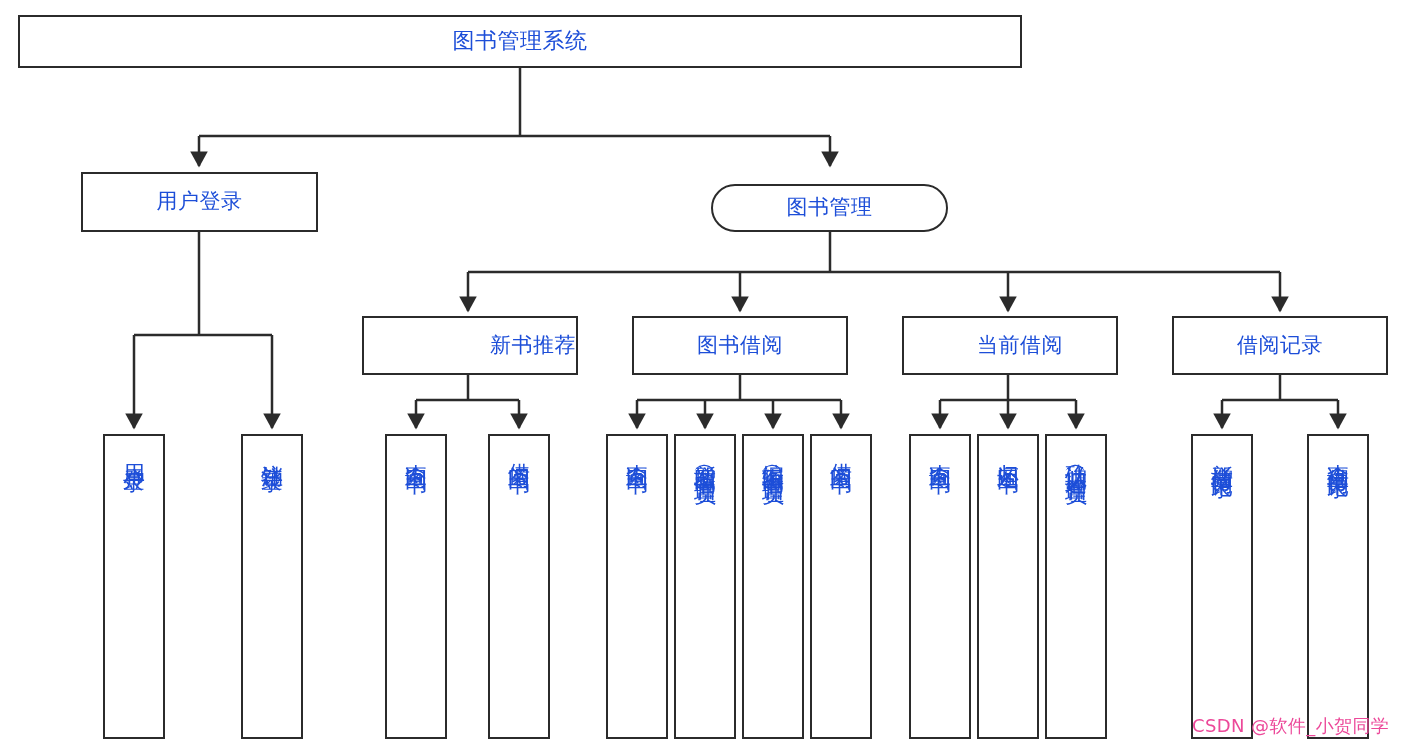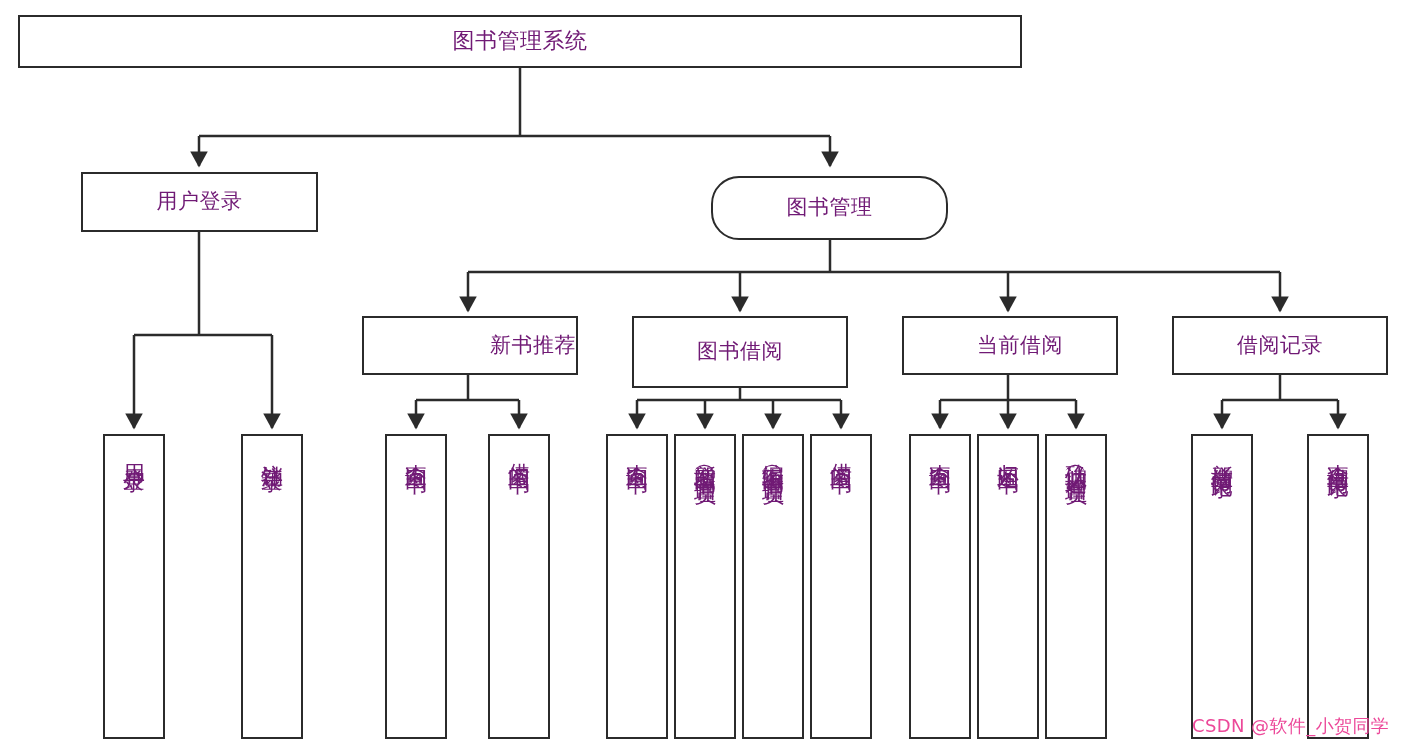--- a/index.html
+++ b/index.html
@@ -30,21 +30,21 @@
     position: absolute;
     box-sizing: border-box;
     background: #ffffff;
     border: 2px solid #2b2b2b;
     display: flex;
     align-items: center;
     justify-content: center;
     overflow: hidden;
   }
   .node .label {
-    color: #701a75;
+    color: #1d4ed8;
     line-height: 1.12;
     text-align: center;
     white-space: nowrap;
   }
   .node.horiz .label {
     font-size: 21px;
     letter-spacing: 0.5px;
   }
   .node.root .label {
     font-size: 22px;
@@ -126,28 +126,28 @@
     </g>
   </svg>
 
   <div class="node root horiz" style="left:18px; top:15px; width:1004px; height:53px;">
     <span class="label">图书管理系统</span>
   </div>
 
   <div class="node horiz" style="left:81px; top:172px; width:237px; height:60px;">
     <span class="label">用户登录</span>
   </div>
-  <div class="node horiz" style="left:711px; top:176px; width:237px; height:64px;border-radius:28px;">
+  <div class="node horiz" style="left:711px; top:184px; width:237px; height:48px;border-radius:28px;">
     <span class="label">图书管理</span>
   </div>
 
   <div class="node horiz" style="left:362px; top:316px; width:216px; height:59px;justify-content:flex-end;">
     <span class="label">新书推荐</span>
   </div>
-  <div class="node horiz" style="left:632px; top:316px; width:216px; height:72px;">
+  <div class="node horiz" style="left:632px; top:316px; width:216px; height:59px;">
     <span class="label">图书借阅</span>
   </div>
   <div class="node horiz" style="left:902px; top:316px; width:216px; height:59px;padding-left:20px;">
     <span class="label">当前借阅</span>
   </div>
   <div class="node horiz" style="left:1172px; top:316px; width:216px; height:59px;">
     <span class="label">借阅记录</span>
   </div>
 
   <div class="node vert" style="left:103px; top:434px; width:62px; height:305px;">

